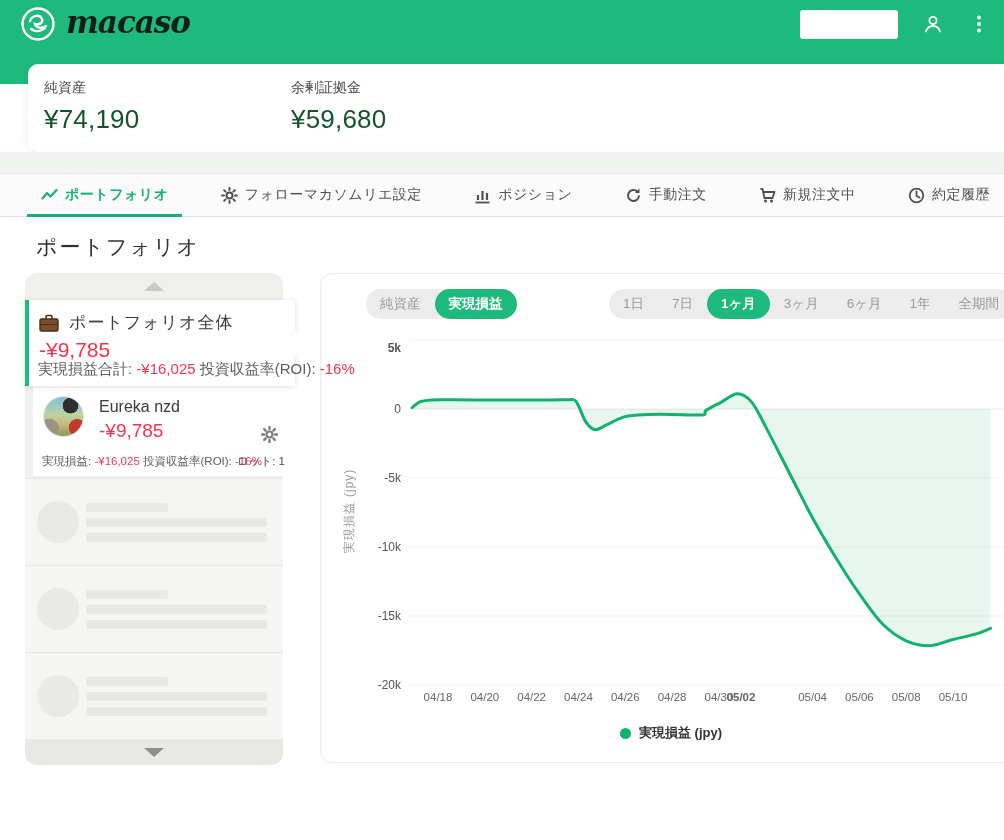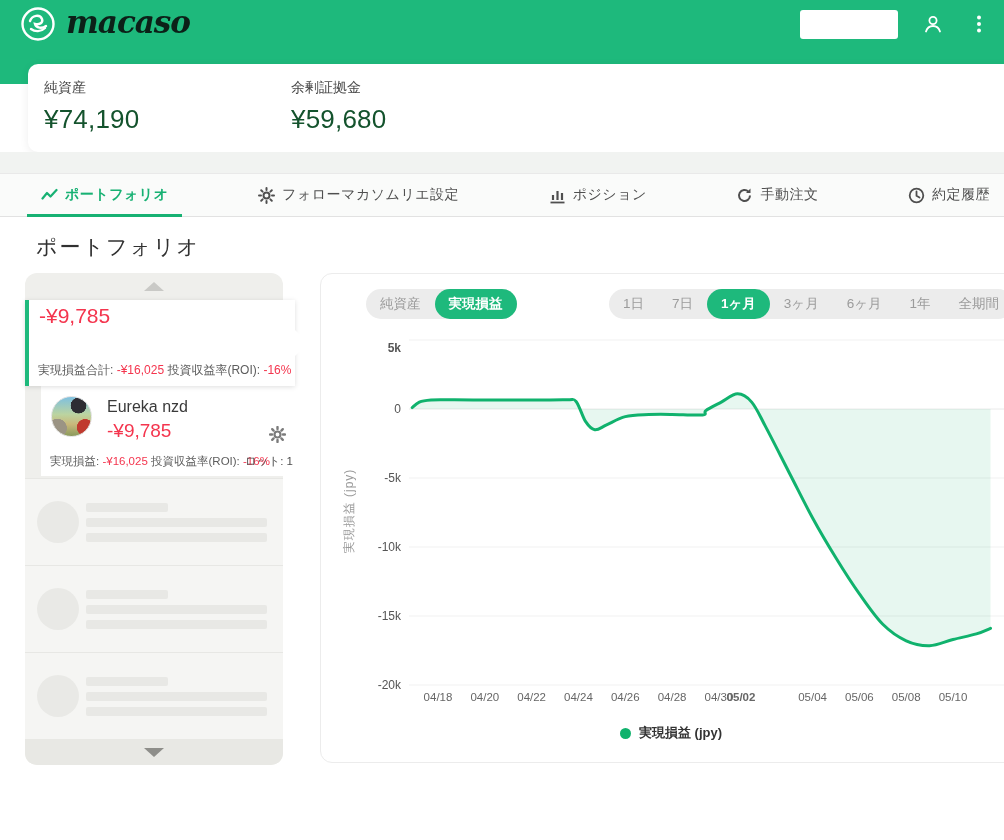--- a/index.html
+++ b/index.html
@@ -51,24 +51,24 @@
   .tri-up { width:0; height:0; border-left:10px solid transparent; border-right:10px solid transparent; border-bottom:9px solid #c9c9c6; }
   .tri-down { width:0; height:0; border-left:10px solid transparent; border-right:10px solid transparent; border-top:9px solid #8e8e8a; }
 
   .summary-card { position:absolute; left:0; top:27px; width:270px; height:86px; background:#fff;
     border-left:4px solid #1eb97c; box-shadow:0 1px 5px rgba(0,0,0,.13); cursor:pointer; z-index:2; }
   .summary-card::after { content:""; position:absolute; right:-13px; top:29px; width:0; height:0;
     border-top:14px solid transparent; border-bottom:14px solid transparent; border-left:14px solid #fff; }
   .summary-title-row { display:flex; align-items:center; gap:10px; margin:11px 0 0 10px; }
   .summary-title { font-size:17px; color:#3a3a3a; letter-spacing:1px; }
   .summary-value { margin:4px 0 0 10px; font-size:21px; color:#f4354e; }
-  .detail-row { position:absolute; left:9px; bottom:7px; right:6px; font-size:12px; color:#5d5d5d; white-space:nowrap;margin-top:24px; }
+  .detail-row { position:absolute; left:9px; bottom:7px; right:6px; font-size:15px; color:#5d5d5d; white-space:nowrap;margin-top:24px; }
   .detail-row .neg { color:#f4354e; }
 
-  .sommelier-row { position:absolute; left:16px; top:113px; width:258px; height:90px; background:#fff; cursor:pointer;text-decoration:underline; }
+  .sommelier-row { position:absolute; left:8px; top:113px; width:258px; height:90px; background:#fff; cursor:pointer;text-decoration:underline; }
   .avatar { position:absolute; left:10px; top:10px; width:41px; height:41px; border-radius:50%;
     background:
       radial-gradient(circle at 68% 22%, #2d2d33 0 19%, transparent 20%),
       radial-gradient(circle at 85% 78%, #c03a2e 0 18%, transparent 19%),
       radial-gradient(circle at 14% 80%, #9b9484 0 20%, transparent 21%),
       linear-gradient(180deg, #7ec0e0 0%, #bcd4a0 45%, #c9b87a 70%, #8a9a5c 100%);
     border:1px solid #e2e2e2; }
   .som-name { position:absolute; left:66px; top:12px; font-size:16px; color:#3a3a3a; }
   .som-value { position:absolute; left:66px; top:34px; font-size:19px; color:#f4354e; }
   .som-gear { position:absolute; right:13px; top:40px; width:17px; height:17px; cursor:pointer; }
@@ -184,35 +184,51 @@
     </div>
     <div class="tab">
       <svg viewBox="0 0 17 17">
           <path d="M14 8.5a5.5 5.5 0 1 1-1.6-3.9" fill="none" stroke="#4f4f4f" stroke-width="2"></path>
           <polygon points="14.5,1.5 14.5,6 10,6" fill="#4f4f4f"></polygon>
         </svg>
       <span>手動注文</span>
     </div>
     <div class="tab">
       <svg viewBox="0 0 17 17">
+          <path d="M1.5 2h2l2 9h8l2-6H5" fill="none" stroke="#4f4f4f" stroke-width="1.8" stroke-linejoin="round"></path>
+          <circle cx="6.5" cy="14" r="1.5" fill="#4f4f4f"></circle>
+          <circle cx="12.5" cy="14" r="1.5" fill="#4f4f4f"></circle>
+        </svg>
+      <span>新規注文中</span>
+    </div>
+    <div class="tab">
+      <svg viewBox="0 0 17 17">
           <circle cx="8.5" cy="8.5" r="6.8" fill="none" stroke="#4f4f4f" stroke-width="1.8"></circle>
           <polyline points="8.5,4.5 8.5,8.8 11.5,10.5" fill="none" stroke="#4f4f4f" stroke-width="1.8" stroke-linecap="round"></polyline>
         </svg>
       <span>約定履歴</span>
     </div>
   </nav>
 
   <h1 class="page-title">ポートフォリオ</h1>
 
   <aside class="sidebar">
     <div class="scroll-strip top">
         <span class="tri-up"></span>
       </div>
 
     <div class="summary-card">
+      <div class="summary-title-row">
+        <svg width="20" height="18" viewBox="0 0 20 18">
+          <rect x="1" y="5" width="18" height="12" rx="1.5" fill="#7a4f2b" stroke="#4e2f15" stroke-width="1.4"></rect>
+          <path d="M7 5V3a1.5 1.5 0 0 1 1.5-1.5h3A1.5 1.5 0 0 1 13 3v2" fill="none" stroke="#4e2f15" stroke-width="1.6"></path>
+          <line x1="1" y1="10.5" x2="19" y2="10.5" stroke="#4e2f15" stroke-width="1.2"></line>
+        </svg>
+        <span class="summary-title">ポートフォリオ全体</span>
+      </div>
       <div class="summary-value">-¥9,785</div>
       <div class="detail-row">
         <span>実現損益合計:</span>
         <span class="neg">-¥16,025</span>
         <span>投資収益率(ROI):</span>
         <span class="neg">-16%</span>
       </div>
     </div>
 
     <div class="sommelier-row">

